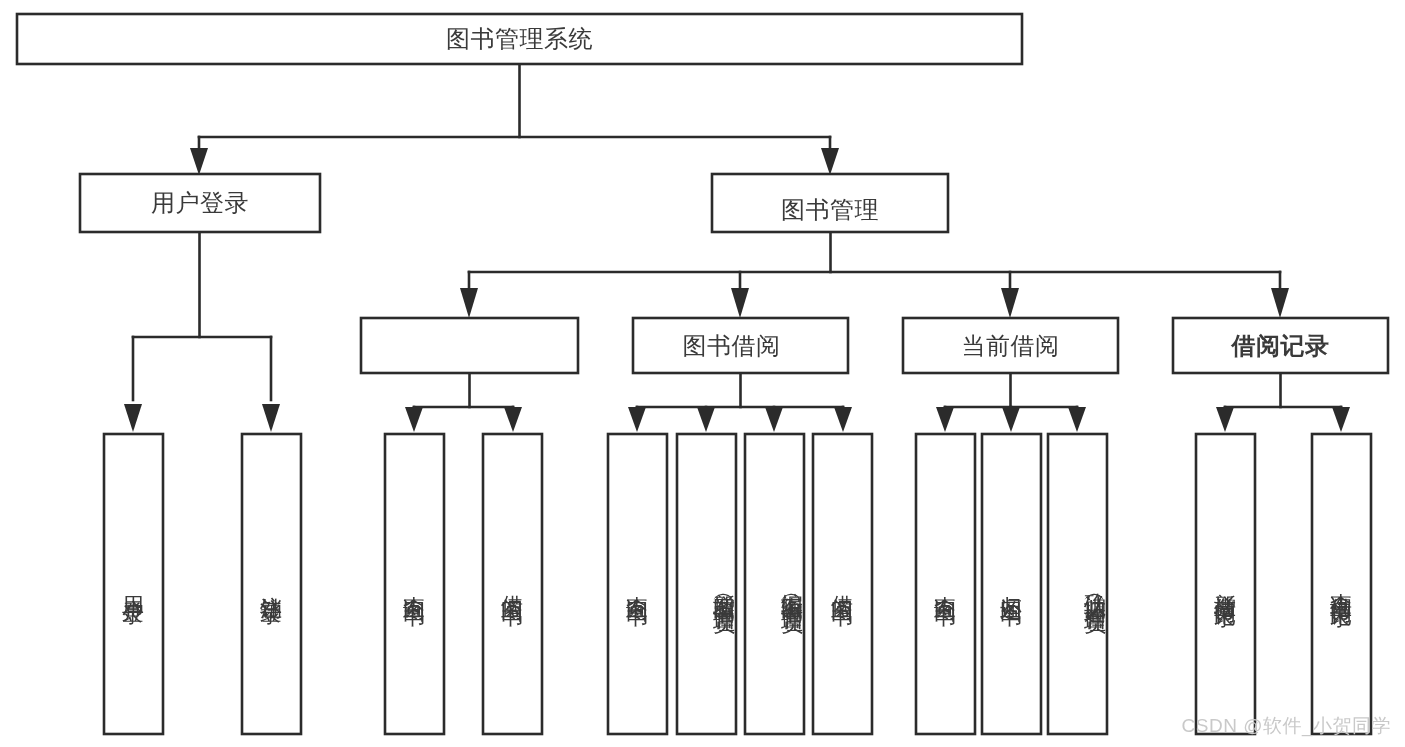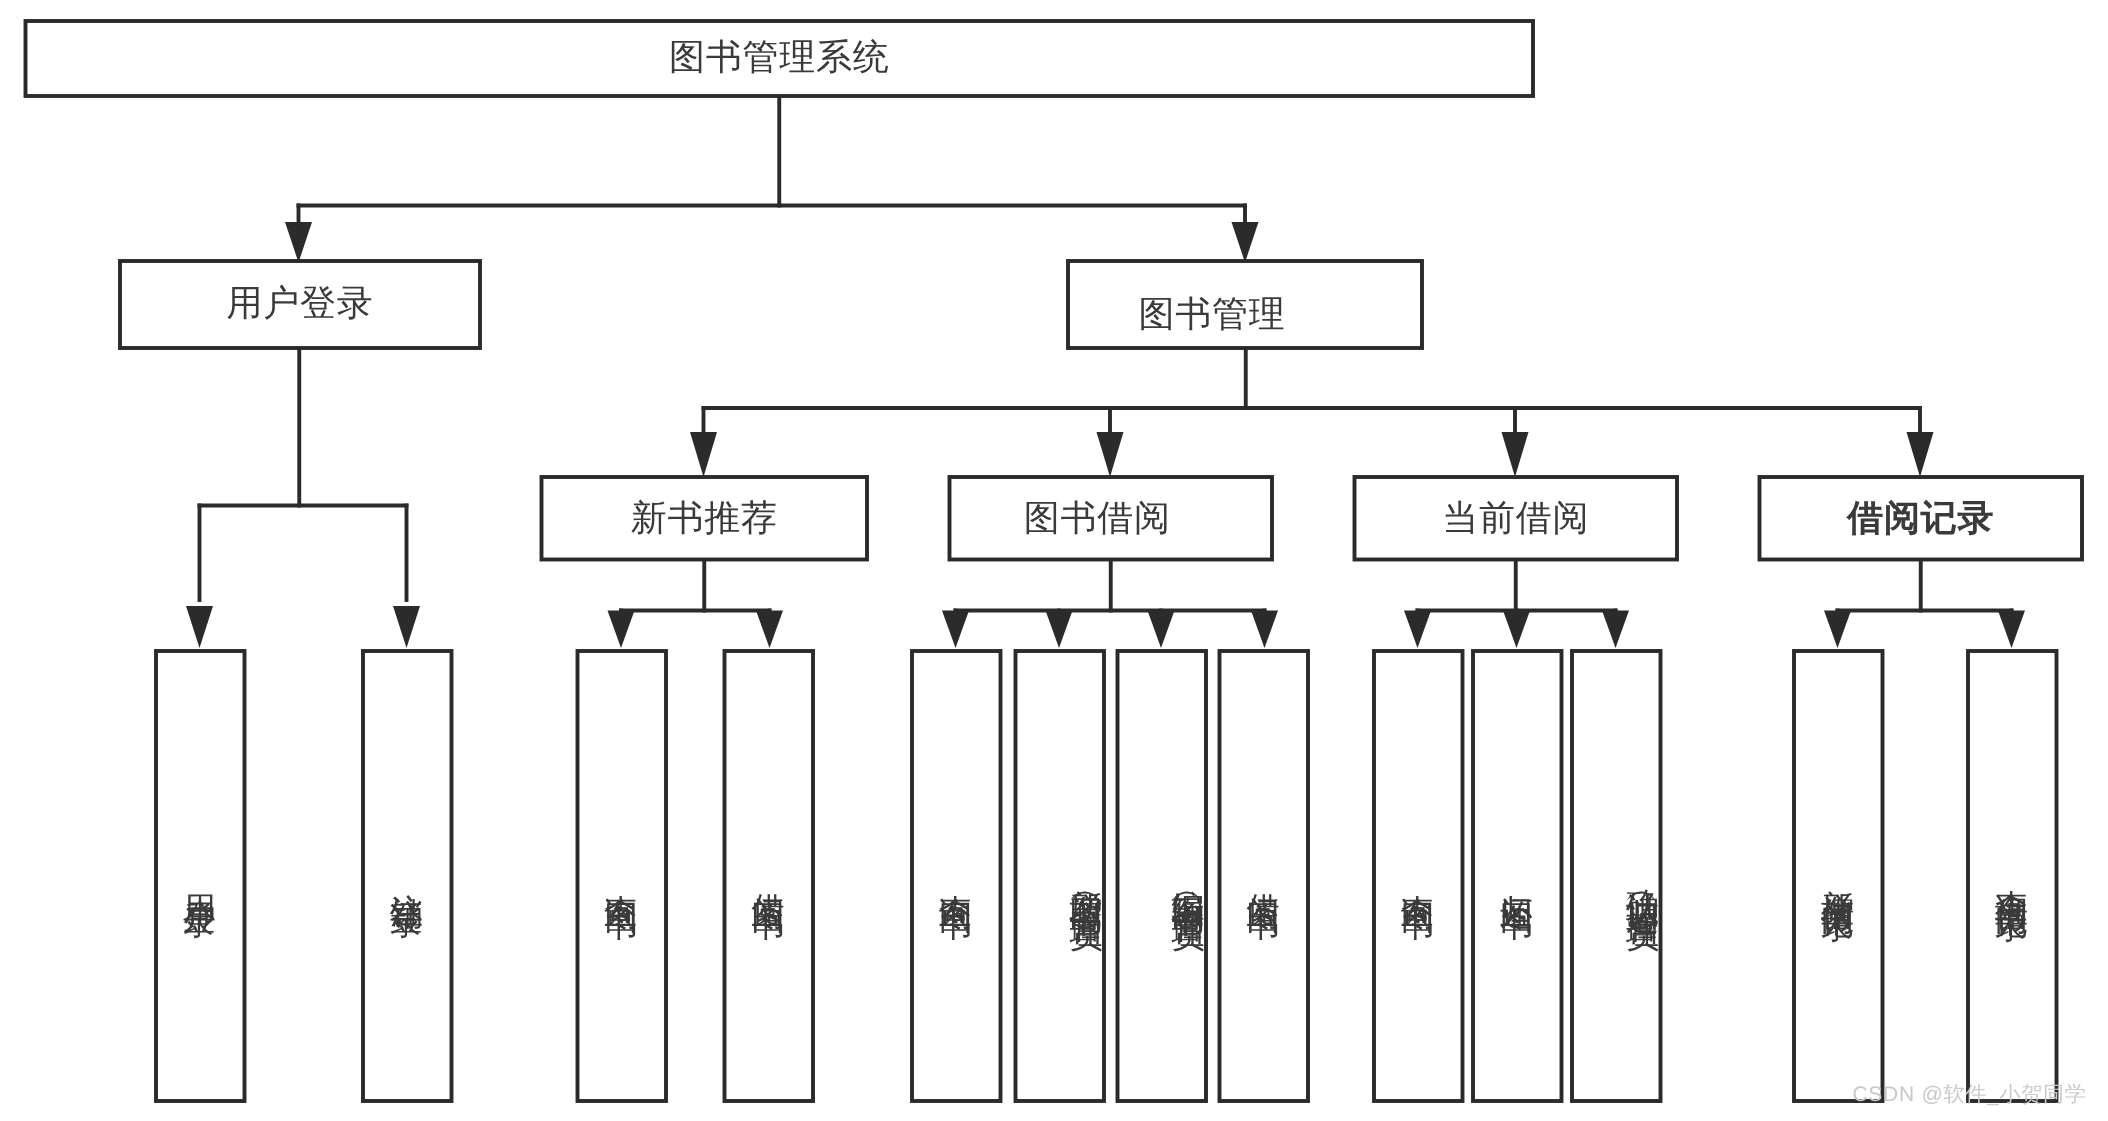--- a/index.html
+++ b/index.html
@@ -63,21 +63,21 @@
     text-orientation: upright;
     font-size: 22px;
     line-height: 1.05;
     letter-spacing: 3px;
     white-space: nowrap;
   }
   .watermark {
     position: absolute;
     right: 14px;
     bottom: 8px;
-    font-size: 14px;
+    font-size: 19px;
     color: #c9c9c9;
     font-family: "Liberation Sans", "DejaVu Sans", sans-serif;
     letter-spacing: 0.5px;
     white-space: nowrap;
     pointer-events: none;
   }
 </style>
 </head>
 <body>
 
@@ -176,23 +176,22 @@
       <rect class="node-box" x="1048" y="434" width="59" height="300"></rect>
 
       <rect class="node-box" x="1196" y="434" width="59" height="300"></rect>
       <rect class="node-box" x="1312" y="434" width="59" height="300"></rect>
     </g>
   </svg>
 
   <div class="node-label horizontal" style="left:17px; top:14px; width:1005px; height:50px;">图书管理系统</div>
 
   <div class="node-label horizontal" style="left:80px; top:174px; width:240px; height:58px;">用户登录</div>
-  <div class="node-label horizontal" style="left:690px; top:174px; width:236px; height:72px;">图书管理</div>
-
-  <div class="node-label horizontal" style="left:361px; top:318px; width:217px; height:55px;">新书推荐</div>
+  <div class="node-label horizontal" style="left:712px; top:174px; width:236px; height:72px;">图书管理</div>
+
   <div class="node-label horizontal" style="left:633px; top:318px; width:197px; height:55px;">图书借阅</div>
   <div class="node-label horizontal" style="left:903px; top:318px; width:215px; height:55px;">当前借阅</div>
   <div class="node-label horizontal" style="left:1173px; top:318px; width:215px; height:55px;font-weight:bold;">借阅记录</div>
 
   <div class="node-label vertical" style="left:104px; top:434px; width:59px; height:300px;">用户登录</div>
   <div class="node-label vertical" style="left:242px; top:434px; width:59px; height:300px;">注销登录</div>
 
   <div class="node-label vertical" style="left:385px; top:434px; width:59px; height:300px;">查询图书</div>
   <div class="node-label vertical" style="left:483px; top:434px; width:59px; height:300px;">借阅图书</div>
 

